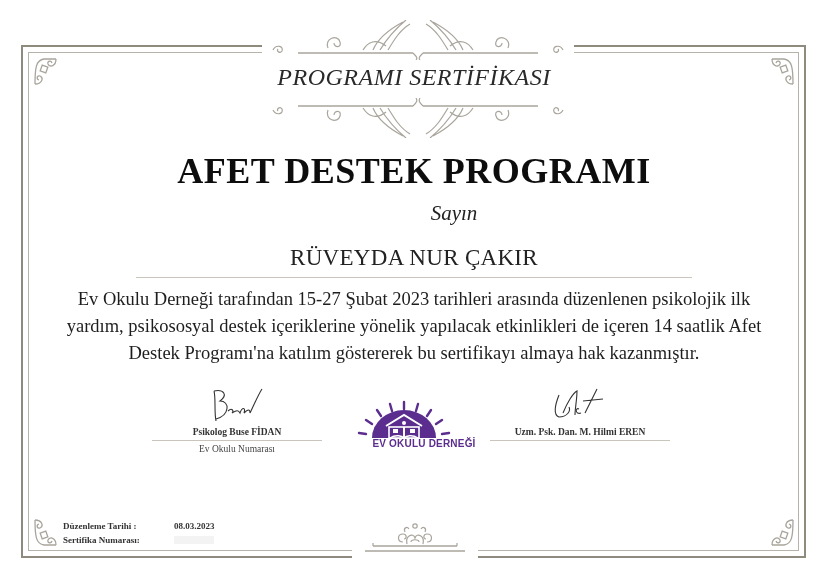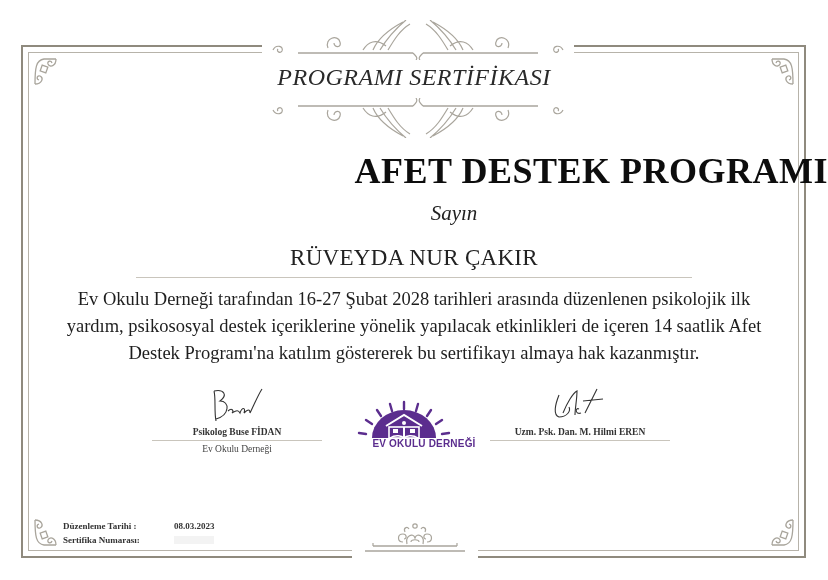--- a/index.html
+++ b/index.html
@@ -27,21 +27,21 @@
     .orn-bottom-title { left: 268px; top: 98px; width: 300px; height: 40px; }
     .orn-footer { left: 365px; top: 520px; width: 100px; height: 34px; }
     
     .frame-gap { position: absolute; background: #fff; }
 
     .cert-type {
       position: absolute; left: 0; width: 828px; top: 64px; text-align: center;
       font-style: italic; font-size: 24px; letter-spacing: 0.5px; color: #2a2a2a;
     }
     .program-title {
-      position: absolute; left: 0; width: 828px; top: 150px; text-align: right;
+      position: absolute; left: 0; width: 828px; top: 150px; text-align: center;
       font-weight: bold; font-size: 36px; letter-spacing: 0.5px; color: #0d0d0d;
     }
     .salutation {
       position: absolute; left: 0; width: 828px; top: 201px; text-align: center;
       font-style: italic; font-size: 21px; color: #222; padding-left: 40px;
     }
     .recipient {
       position: absolute; left: 0; width: 828px; top: 245px; text-align: center;
       font-size: 23px; color: #222; letter-spacing: 0.3px;
     }
@@ -139,30 +139,30 @@
   <path d="M240 12 C244 22 230 26 228 18 C226 12 234 12 234 17"></path>
   <path d="M95 10 C100 18 108 22 118 14 M105 10 C110 22 120 30 135 38 M112 10 C118 20 126 30 138 40 M120 10 C126 20 132 30 142 36"></path>
   <path d="M205 10 C200 18 192 22 182 14 M195 10 C190 22 180 30 165 38 M188 10 C182 20 174 30 162 40 M180 10 C174 20 168 30 158 36"></path>
   <path d="M145 8 C148 5 150 3 148 0 M155 8 C152 5 150 3 152 0"></path>
 </svg>
 
 <div class="program-title">AFET DESTEK PROGRAMI</div>
 <div class="salutation">Sayın</div>
 <div class="recipient">RÜVEYDA NUR ÇAKIR</div>
 <div class="recipient-line"></div>
-<div class="body-text">Ev Okulu Derneği tarafından 16-27 Şubat 2028 tarihleri arasında düzenlenen psikolojik ilk yardım, psikososyal destek içeriklerine yönelik yapılacak etkinlikleri de içeren 14 saatlik Afet Destek Programı'na katılım göstererek bu sertifikayı almaya hak kazanmıştır.</div>
+<div class="body-text">Ev Okulu Derneği tarafından 15-27 Şubat 2023 tarihleri arasında düzenlenen psikolojik ilk yardım, psikososyal destek içeriklerine yönelik yapılacak etkinlikleri de içeren 14 saatlik Afet Destek Programı'na katılım göstererek bu sertifikayı almaya hak kazanmıştır.</div>
 
 <div class="sig-block sig-left">
   <svg class="sig-svg" width="70" height="40" viewBox="0 0 70 40" fill="none" stroke="#333" stroke-width="1.1">
     <path d="M12 6 C14 14 12 26 14 36 M12 6 C22 4 26 10 18 16 C28 16 28 30 14 34"></path>
     <path d="M26 26 C30 22 32 26 30 28 C34 26 36 24 38 28 C40 22 44 22 42 28 C46 24 48 24 48 28 C52 20 56 10 60 4"></path>
   </svg>
   <div class="sig-name">Psikolog Buse FİDAN</div>
   <div class="sig-line"></div>
-  <div class="sig-role">Ev Okulu Derneği</div>
+  <div class="sig-role">Ev Okulu Numarası</div>
 </div>
 
 <svg class="logo" viewBox="0 0 104 60">
   <g stroke="#5b2d8e" stroke-width="2.4" stroke-linecap="round">
     <line x1="52" y1="2" x2="52" y2="9"></line>
     <line x1="38" y1="4" x2="40" y2="11"></line>
     <line x1="66" y1="4" x2="64" y2="11"></line>
     <line x1="25" y1="10" x2="29" y2="16"></line>
     <line x1="79" y1="10" x2="75" y2="16"></line>
     <line x1="14" y1="20" x2="20" y2="24"></line>

